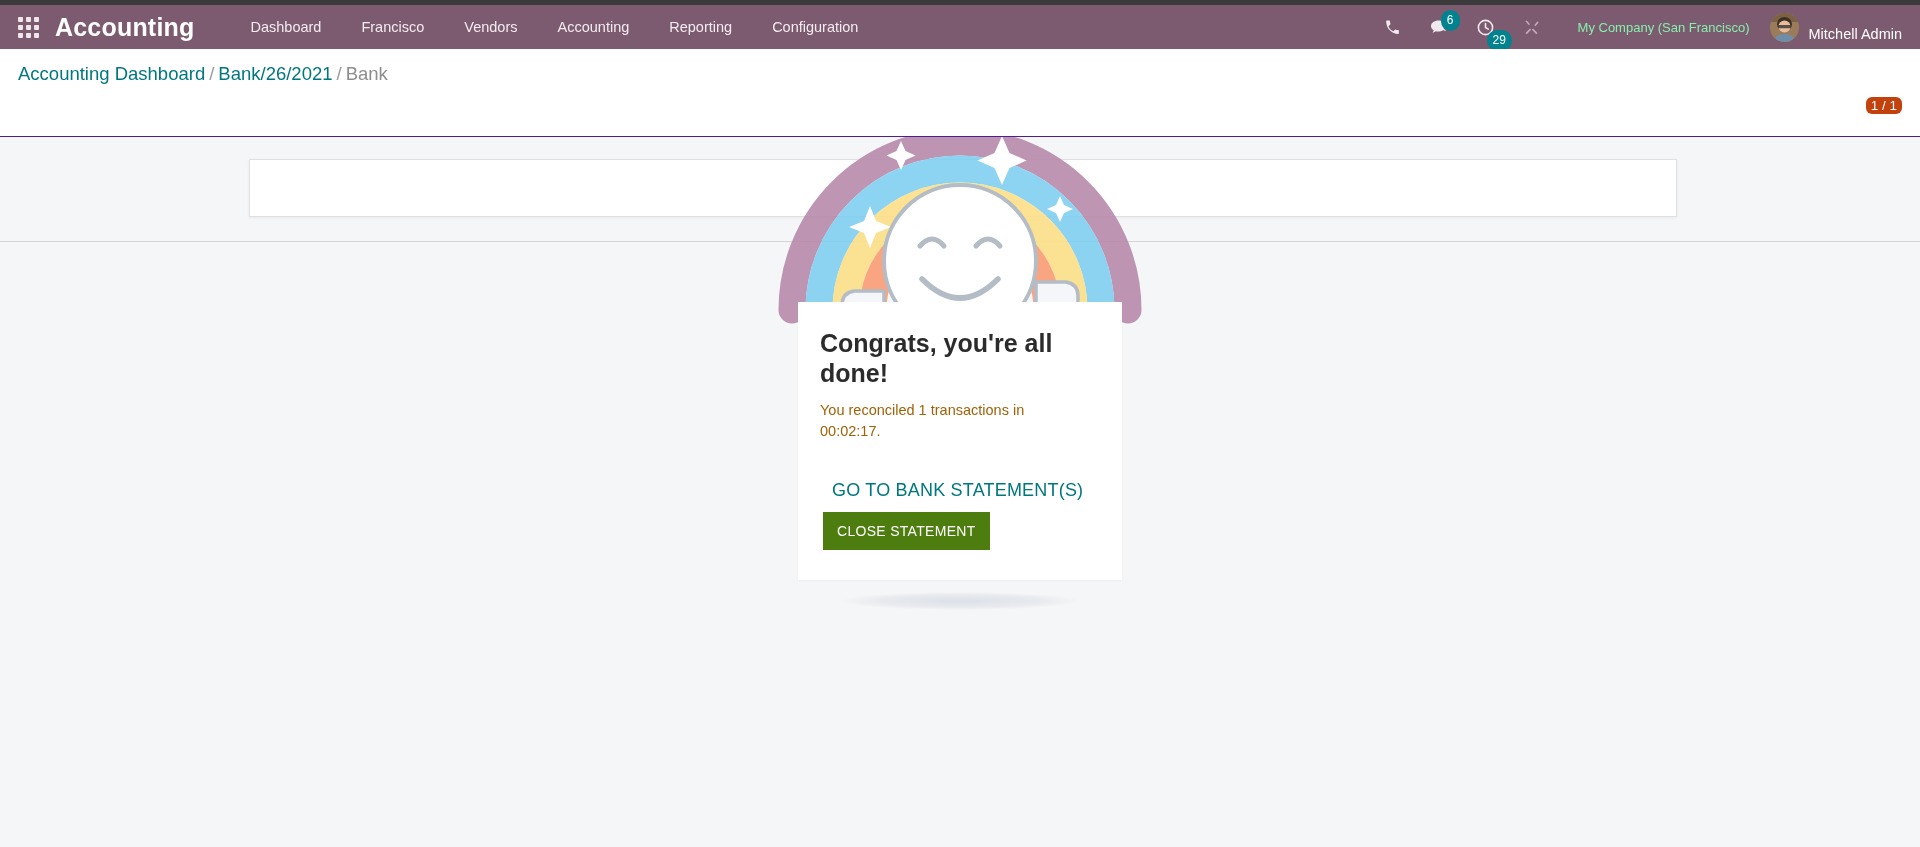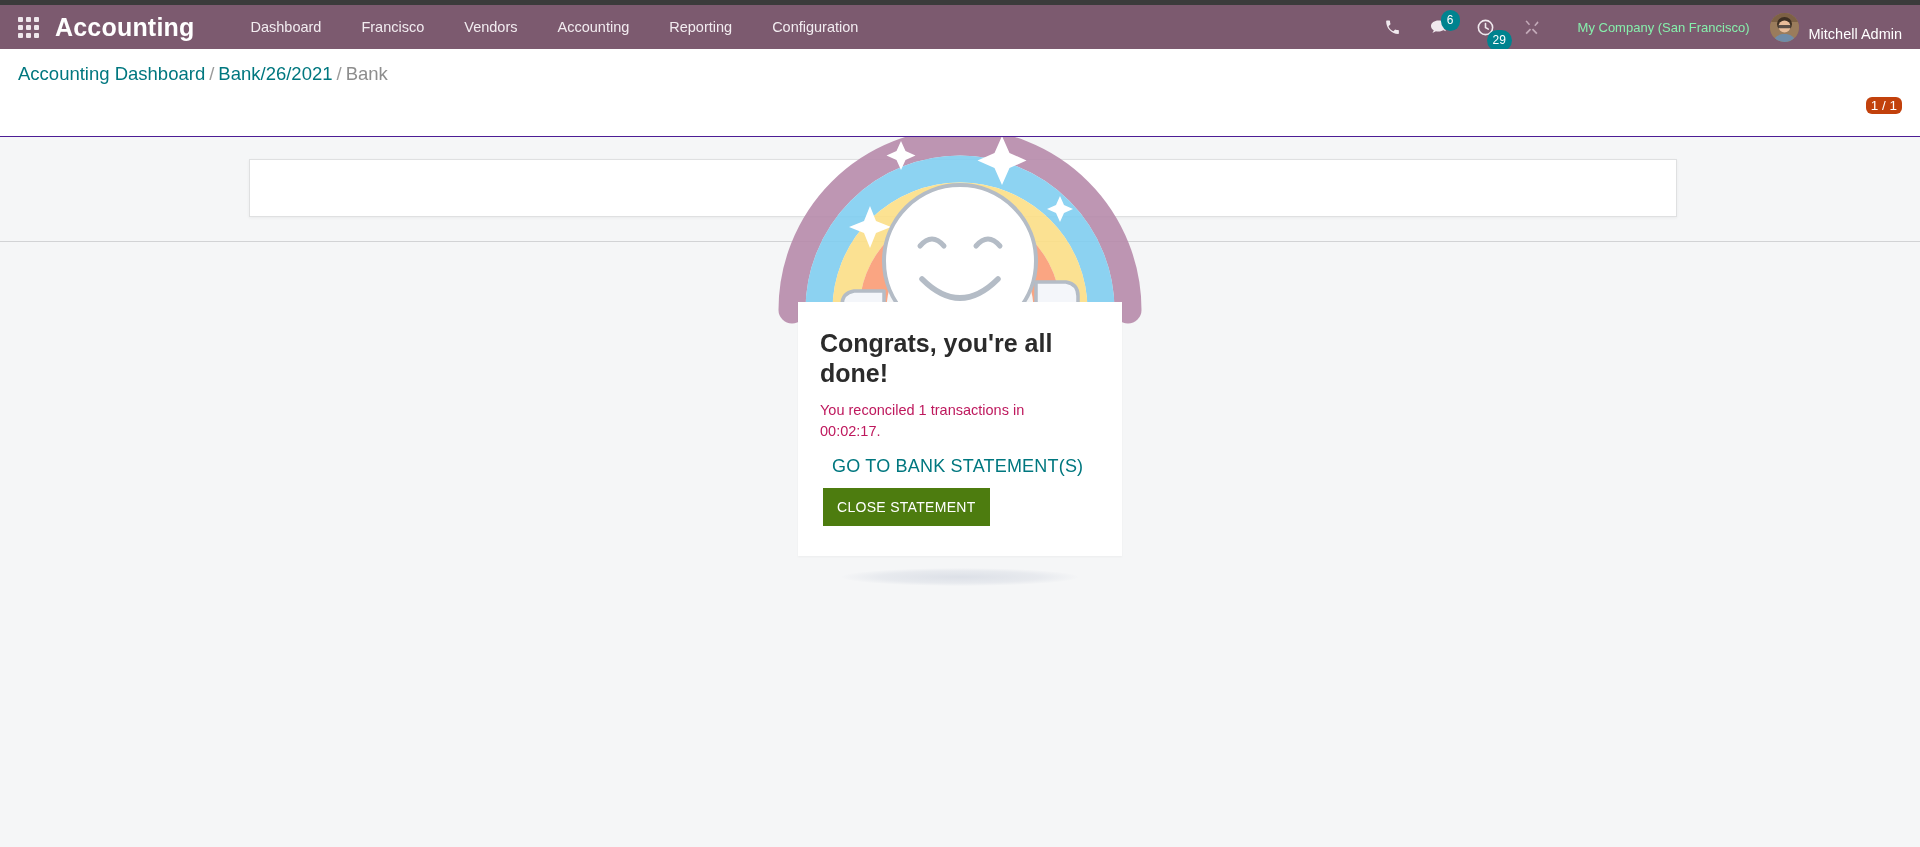--- a/index.html
+++ b/index.html
@@ -223,23 +223,23 @@
   }
   .rm-title {
     font-size: 25px;
     color: #2b2b2b;
     line-height: 1.2;
     margin-bottom: 12px;
     font-weight: bold;
   }
   .rm-message {
     font-size: 14.5px;
-    color: #be185d;
+    color: #a16207;
     line-height: 1.45;
-    margin-bottom: 8px;
+    margin-bottom: 32px;
     max-width: 215px;
   }
   .rm-link {
     display: block;
     font-size: 18px;
     color: #00777f;
     text-decoration: none;
     letter-spacing: .2px;
     padding: 6px 10px;
     margin-left: 2px;

